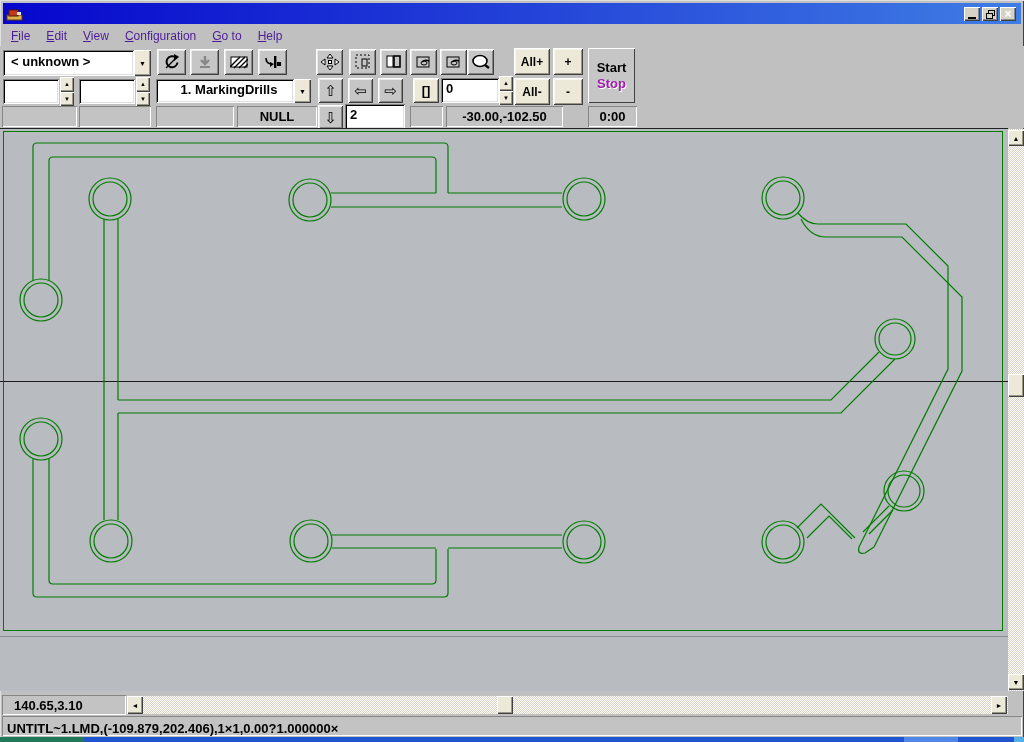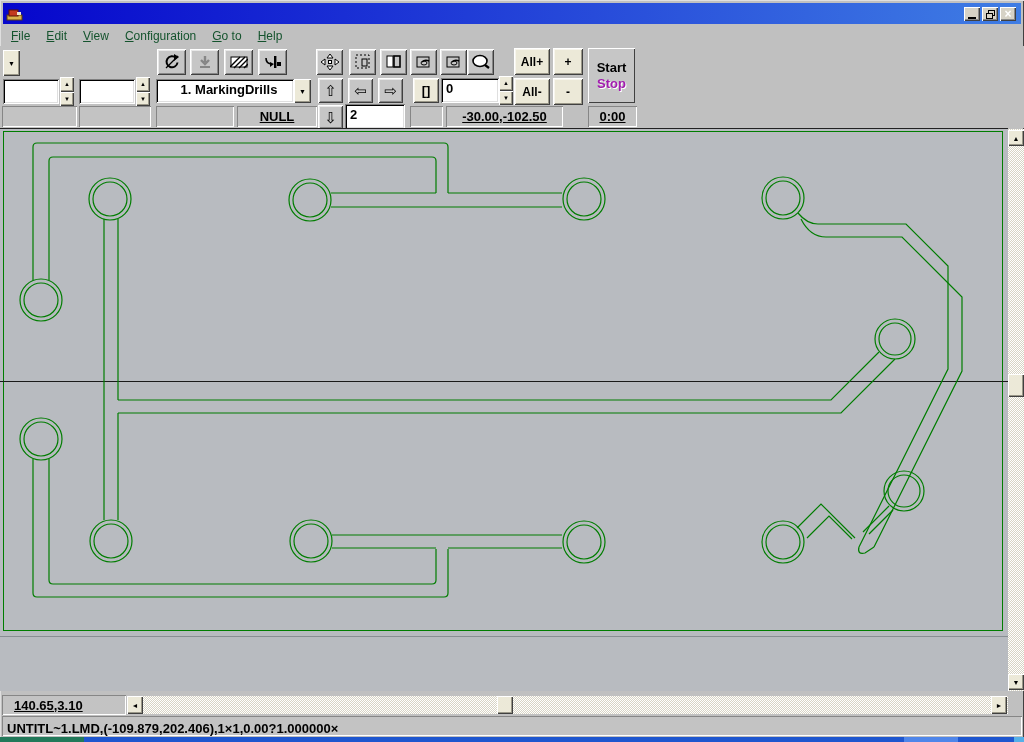--- a/index.html
+++ b/index.html
@@ -3,37 +3,37 @@
 <meta charset="utf-8">
 <style>
   html,body{margin:0;padding:0;}
   body{width:1024px;height:742px;position:relative;background:#c0c0c0;
        font-family:"Liberation Sans",sans-serif;font-size:12px;overflow:hidden;
        box-shadow:inset 1px 1px 0 #dfdfdf, inset -1px -1px 0 #404040;}
   .abs{position:absolute;box-sizing:border-box;}
   
   .raised{background:#c6c6c6;box-shadow:inset 1px 1px 0 #ffffff, inset -1px -1px 0 #404040, inset 2px 2px 0 #e8e8e8, inset -2px -2px 0 #868686;}
   .raised-cream{background:#ece9d8;box-shadow:inset 1px 1px 0 #ffffff, inset -1px -1px 0 #404040, inset 2px 2px 0 #f8f6ee, inset -2px -2px 0 #9a9788;}
-  .panel{box-shadow:inset 1px 1px 0 #868686, inset -1px -1px 0 #ffffff;background:#c3c3c3;text-decoration:underline;}
+  .panel{box-shadow:inset 1px 1px 0 #868686, inset -1px -1px 0 #ffffff;background:#c3c3c3;}
   
   .titlebar{left:3px;top:3px;width:1018px;height:21px;background:linear-gradient(90deg,#0606cc,#3f7de4);
             color:#fff;font-weight:bold;display:flex;align-items:center;}
   .title-text{margin-left:6px;letter-spacing:.2px;font-size:13px;}
   .tbtn{width:16px;height:14px;margin-left:2px;background:#d6d2c6;box-shadow:inset 1px 1px 0 #fff, inset -1px -1px 0 #404040, inset -2px -2px 0 #8a8a8a;
         display:flex;align-items:center;justify-content:center;}
   .tbtn-group{position:absolute;right:5px;top:4px;display:flex;}
   .min-glyph{width:8px;height:2px;background:#000;margin-top:7px;}
   .restore-glyph{position:relative;width:9px;height:8px;}
   .restore-glyph i{position:absolute;border:1px solid #000;background:#d6d2c6;width:5px;height:4px;display:block;}
   .restore-glyph i.b1{left:2px;top:0;}
   .restore-glyph i.b2{left:0;top:3px;}
   .close-glyph{font-weight:bold;font-size:12px;line-height:10px;}
   
   .menubar{left:3px;top:26px;width:1018px;height:20px;display:flex;align-items:center;}
-  .menu-item{display:inline-block;padding:2px 8px 2px 8px;color:#14532d;}
+  .menu-item{display:inline-block;padding:2px 8px 2px 8px;color:#4c1d95;}
   .menu-item::first-letter{text-decoration:underline;}
   
   .toolbar{left:0;top:46px;width:1024px;height:82px;background:#c0c0c0;}
   .combo{display:flex;}
   .combo .field{flex:1;background:#fff;box-shadow:inset 1px 1px 0 #808080, inset -1px -1px 0 #fff, inset 2px 2px 0 #000, inset -2px -2px 0 #dfdfdf;
                 font-weight:bold;padding:4px 0 0 8px;font-size:13px;}
   .combo .drop{width:17px;background:#ece9d8;box-shadow:inset 1px 1px 0 #fff, inset -1px -1px 0 #404040, inset -2px -2px 0 #9a9788;
                display:flex;align-items:center;justify-content:center;font-size:7px;}
   .edit{background:#fff;box-shadow:inset 1px 1px 0 #808080, inset -1px -1px 0 #fff, inset 2px 2px 0 #000, inset -2px -2px 0 #dfdfdf;
         font-weight:bold;font-size:13px;padding:3px 0 0 5px;}
@@ -86,20 +86,21 @@
   <span class="menu-item">Edit</span>
   <span class="menu-item">View</span>
   <span class="menu-item">Configuration</span>
   <span class="menu-item">Go to</span>
   <span class="menu-item">Help</span>
 </div>
 
 <div class="abs toolbar">
 
   <div class="abs combo" style="left:3px;top:4px;width:148px;height:26px;">
+    <div class="field">&lt; unknown &gt;</div>
     <div class="drop">▼</div>
   </div>
 
   <div class="abs raised tool-btn" style="left:157px;top:3px;width:29px;height:26px;">
     <svg class="icon-svg" width="18" height="18" viewBox="0 0 18 18">
       <path d="M13,5 A5.5,5.5 0 1 0 14.5,9.5" fill="none" stroke="#000" stroke-width="2"></path>
       <path d="M11,1 L16,4 L11,8 Z" fill="#000"></path>
       <path d="M3,15 L15,3" stroke="#000" stroke-width="1.3"></path>
     </svg>
   </div>

